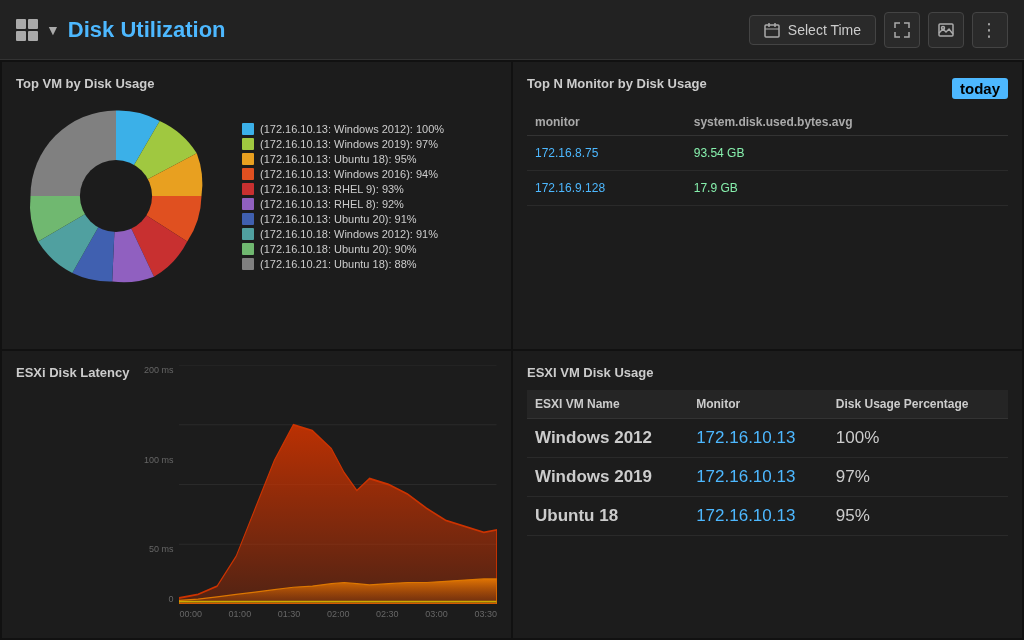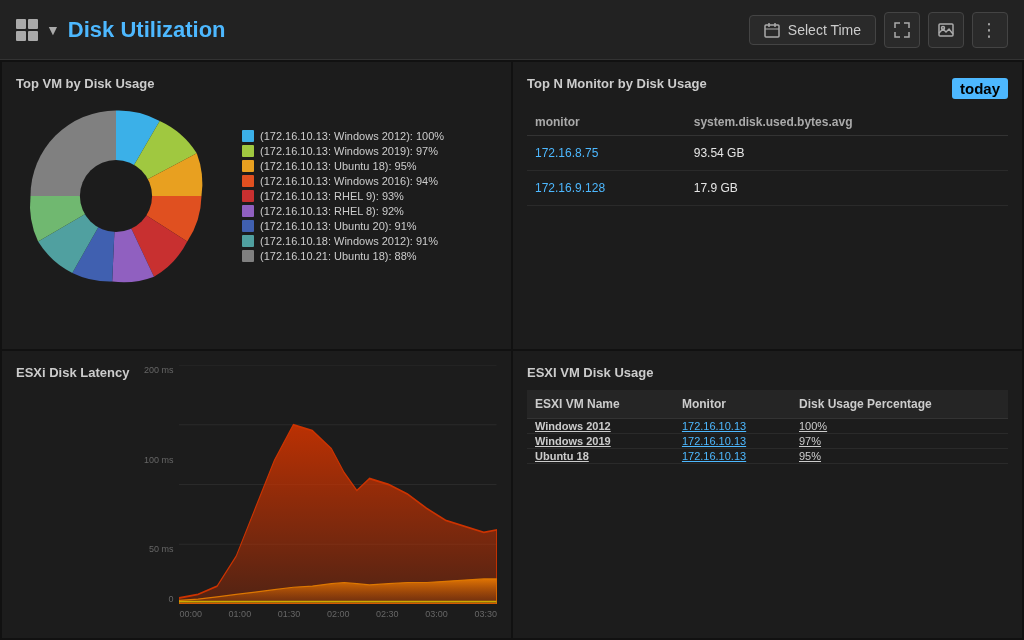--- a/index.html
+++ b/index.html
@@ -163,21 +163,21 @@
     }
     .monitor-table td {
       padding: 10px 8px;
       border-bottom: 1px solid #2a2a2a;
       font-size: 12px;
     }
     .monitor-table td.link {
       color: #4db8ff;
     }
     .monitor-table td.value {
-      color: #e5e5e5;
+      color: #86efac;
     }
 
     
     .latency-panel {
       display: flex;
       flex-direction: row;
     }
     .chart-area {
       flex: 1;
       position: relative;
@@ -228,24 +228,23 @@
     }
     .vm-table th {
       text-align: left;
       color: #ccc;
       padding: 7px 8px;
       font-size: 12px;
       background: #252525;
       border-bottom: 1px solid #333;
     }
     .vm-table td {
-      padding: 1px 8px;
+      padding: 9px 8px;
       border-bottom: 1px solid #2a2a2a;
-      font-size: 11px;
-      text-decoration: underline;
+      font-size: 17px;
     }
     .vm-table td.vm-name {
       font-weight: bold;
       color: #ccc;
     }
     .vm-table td.vm-link {
       color: #4db8ff;
     }
     .vm-table td.vm-pct {
       color: #ccc;
@@ -354,20 +353,24 @@
           </div>
           <div class="legend-item">
             <span class="legend-color" style="background:#4060b0"></span>
             <span>(172.16.10.13: Ubuntu 20): 91%</span>
           </div>
           <div class="legend-item">
             <span class="legend-color" style="background:#50a0a0"></span>
             <span>(172.16.10.18: Windows 2012): 91%</span>
           </div>
           <div class="legend-item">
+            <span class="legend-color" style="background:#70b870"></span>
+            <span>(172.16.10.18: Ubuntu 20): 90%</span>
+          </div>
+          <div class="legend-item">
             <span class="legend-color" style="background:#808080"></span>
             <span>(172.16.10.21: Ubuntu 18): 88%</span>
           </div>
         </div>
     </div>
   </div>
 
   <div class="panel">
     <div class="monitor-header-row">
       <div class="panel-title">Top N Monitor by Disk Usage</div>

